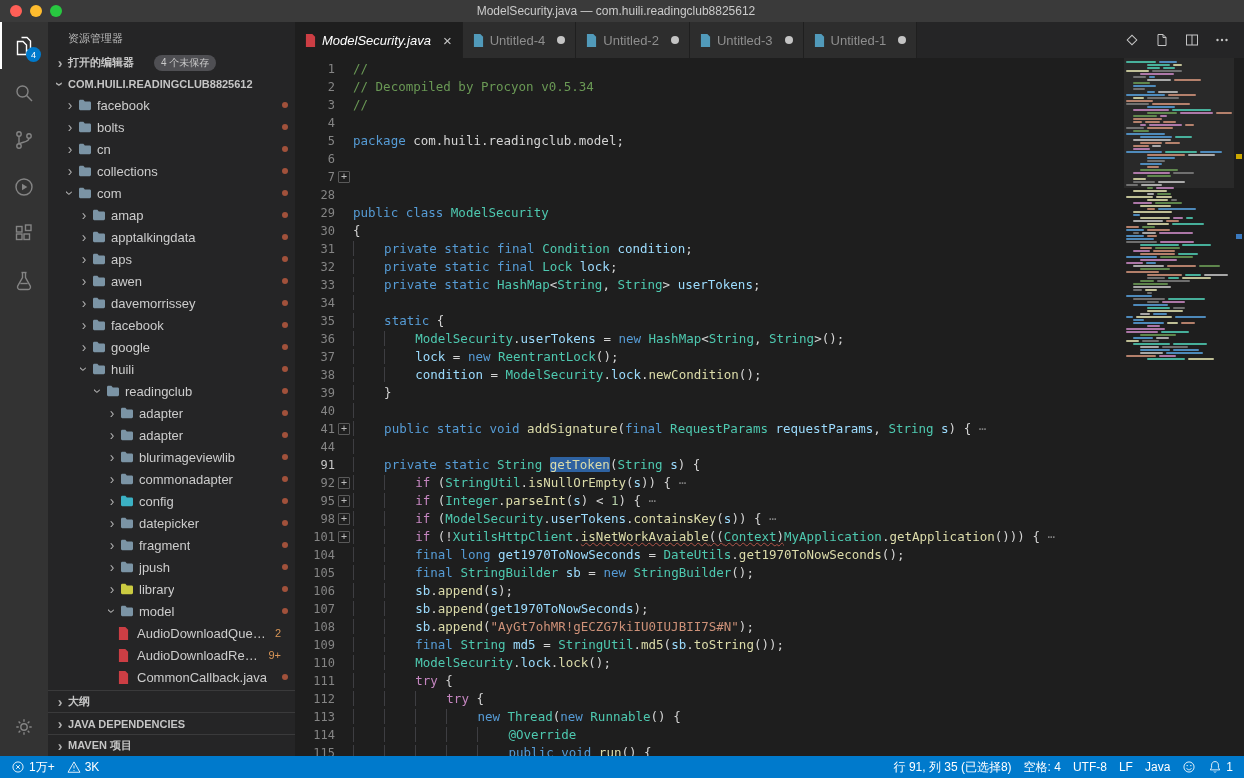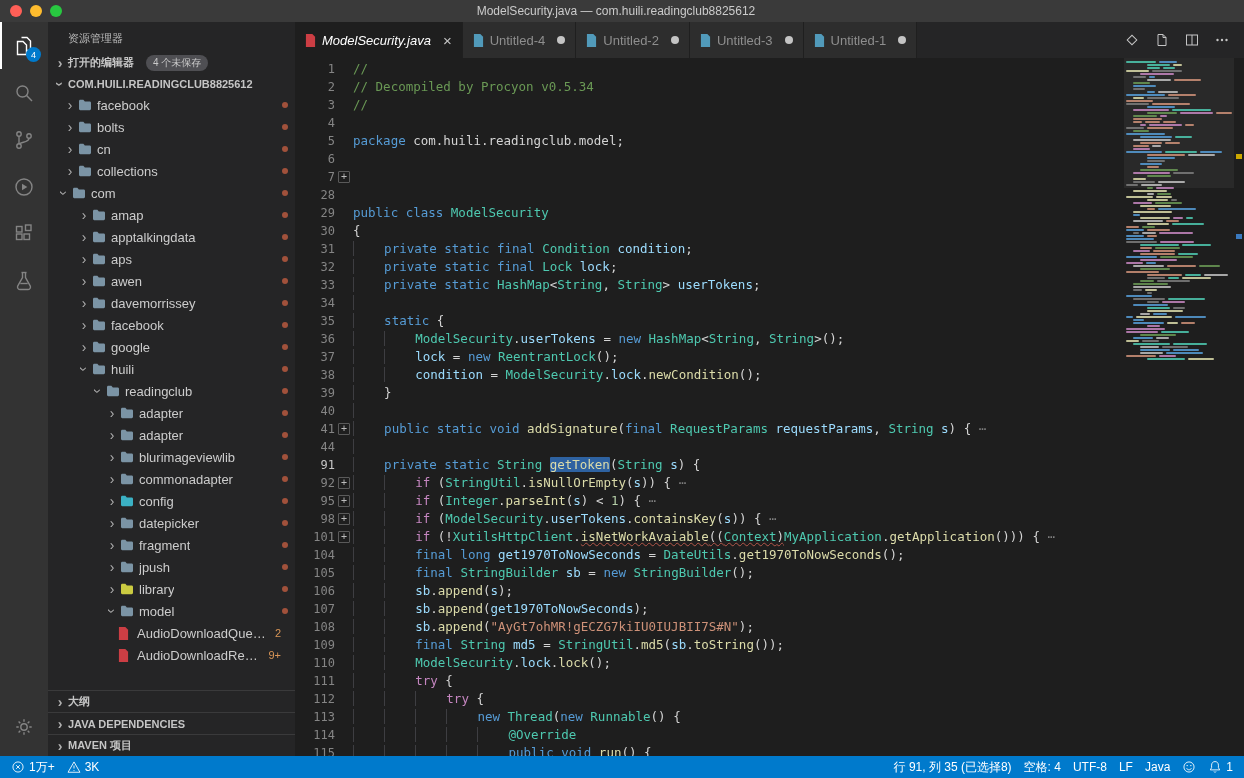--- a/index.html
+++ b/index.html
@@ -24,21 +24,21 @@
   .ab-item.active{color:#fff;box-shadow:inset 2px 0 0 #fff}
   .ab-item.ab-bottom{margin-top:auto;margin-bottom:6px}
   .ab-badge{position:absolute;right:7px;bottom:7px;background:var(--c-accent,#007acc);color:#fff;font-size:9px;
     min-width:15px;height:15px;border-radius:8px;display:flex;align-items:center;justify-content:center;padding:0 4px}
 
   
   .sidebar{flex:0 0 247px;background:var(--c-sidebar,#252526);display:flex;flex-direction:column;min-height:0;color:#ccc;overflow:hidden}
   .sidebar-title{flex:0 0 30px;font-size:11px;color:#b8b8b8;padding:9px 0 0 20px}
   .sec-row{display:flex;align-items:center;flex:0 0 21px;font-size:11px;font-weight:bold;color:#c5c5c5;padding-left:4px;cursor:pointer}
   .sec-label{white-space:nowrap}
-  .pill{background:#4f4f53;color:#c9c9c9;font-size:10px;font-weight:normal;border-radius:8px;padding:1px 7px;margin-left:12px}
+  .pill{background:#4f4f53;color:#c9c9c9;font-size:10px;font-weight:normal;border-radius:8px;padding:1px 7px;margin-left:20px}
   .chev{width:16px;flex:0 0 16px;color:#b0b0b0;font-size:14px;line-height:14px;display:flex;justify-content:center;transform-origin:50% 50%}
   .chev.open{transform:rotate(90deg)}
   .tree{flex:1;overflow:hidden}
   .trow{display:flex;align-items:center;height:22px;font-size:13px;color:#cccccc;cursor:pointer;padding-right:7px}
   .ticon{width:19px;flex:0 0 19px;display:flex;align-items:center}
   .tlabel{white-space:nowrap;overflow:hidden}
   .tspace{flex:1}
   .tbadge{color:var(--c-badge,#d99556);font-size:11px;margin-right:7px}
   .tdot{width:6px;height:6px;flex:0 0 6px;border-radius:50%;background:var(--c-dot,#a1513b)}
   .bsec{display:flex;align-items:center;flex:0 0 22px;font-size:11px;font-weight:bold;color:#c5c5c5;border-top:1px solid #3a3a3b;padding-left:4px;cursor:pointer}
@@ -207,21 +207,21 @@
             <div class="chev">›</div>
             <div class="ticon">
               <svg width="14" height="12" viewBox="0 0 16 14">
                 <path d="M1 2.5C1 1.7 1.7 1 2.5 1h3.6l1.7 2h5.7c.8 0 1.5.7 1.5 1.5v7c0 .8-.7 1.5-1.5 1.5h-11C1.7 13 1 12.3 1 11.5z" fill="#7b94a5"></path>
               </svg>
             </div>
             <div class="tlabel">collections</div>
             <div class="tspace"></div>
             <div class="tdot"></div>
           </div>
-          <div class="trow" style="padding-left: 8px;">
+          <div class="trow" style="padding-left: 14px;">
             <div class="chev open">›</div>
             <div class="ticon">
               <svg width="14" height="12" viewBox="0 0 16 14">
                 <path d="M1 2.5C1 1.7 1.7 1 2.5 1h3.6l1.7 2h5.7c.8 0 1.5.7 1.5 1.5v7c0 .8-.7 1.5-1.5 1.5h-11C1.7 13 1 12.3 1 11.5z" fill="#7b94a5"></path>
               </svg>
             </div>
             <div class="tlabel">com</div>
             <div class="tspace"></div>
             <div class="tdot"></div>
           </div>
@@ -446,20 +446,30 @@
           </div>
           <div class="trow" style="padding-left: 70px;">
             <div class="ticon">
               <svg width="11" height="13" viewBox="0 0 12 14">
                 <path d="M1 0h7l3 3v11H1z" fill="#cc3e44"></path>
               </svg>
             </div>
             <div class="tlabel">AudioDownloadRe…</div>
             <div class="tspace"></div>
             <div class="tbadge">9+</div>
+          </div>
+          <div class="trow" style="padding-left: 70px;">
+            <div class="ticon">
+              <svg width="11" height="13" viewBox="0 0 12 14">
+                <path d="M1 0h7l3 3v11H1z" fill="#cc3e44"></path>
+              </svg>
+            </div>
+            <div class="tlabel">CommonCallback.java</div>
+            <div class="tspace"></div>
+            <div class="tdot"></div>
           </div>
         </div>
       <div class="bsec">
         <span class="chev">›</span>
         <span class="sec-label">大纲</span>
       </div>
       <div class="bsec">
         <span class="chev">›</span>
         <span class="sec-label">JAVA DEPENDENCIES</span>
       </div>

